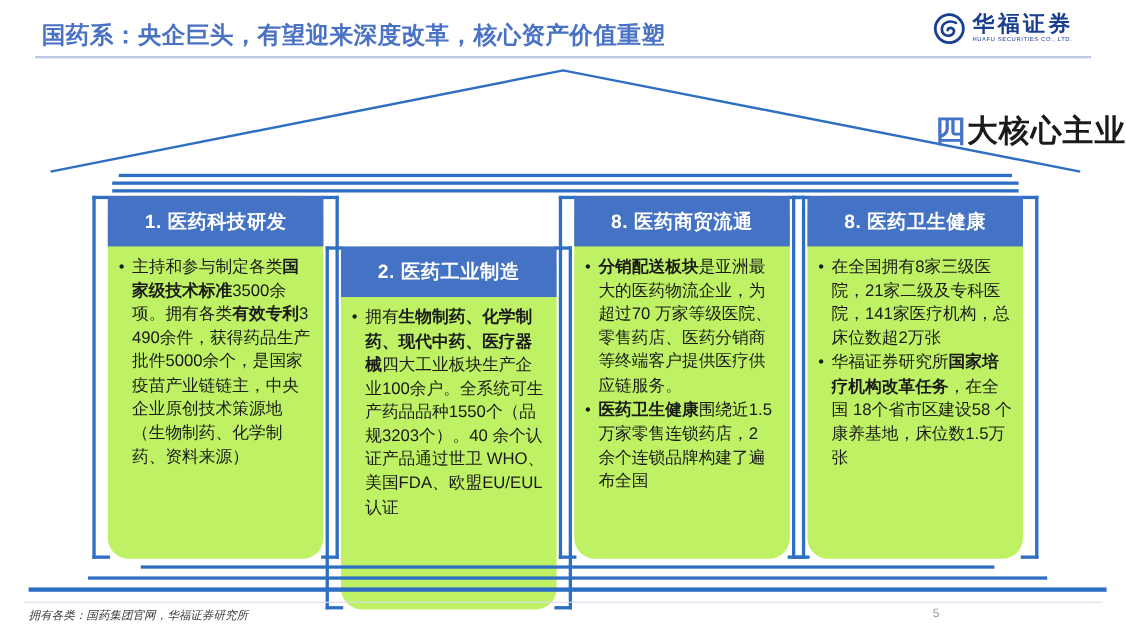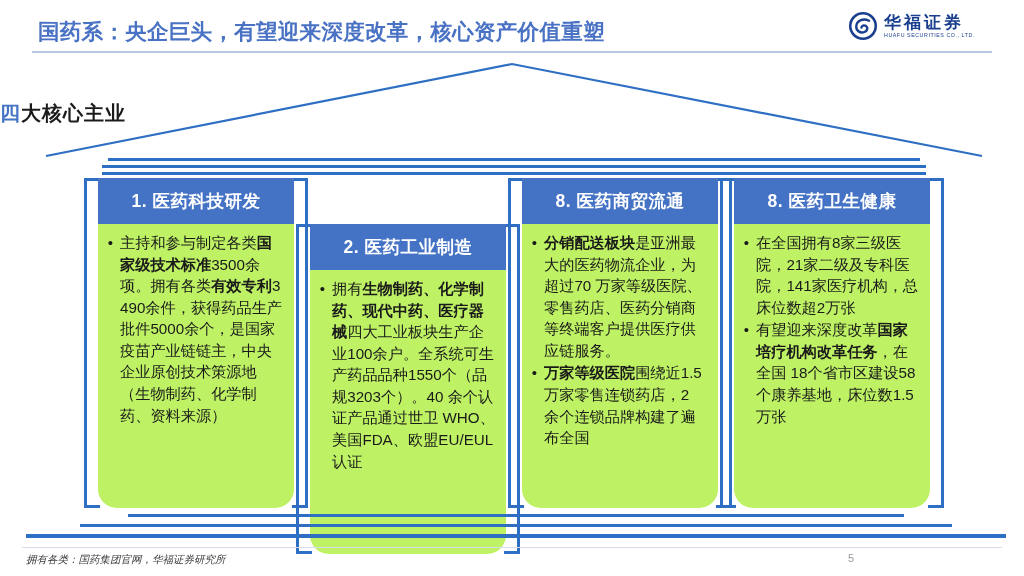--- a/index.html
+++ b/index.html
@@ -31,36 +31,36 @@
     background: #b9c7e4;
   }
   #logo {
     position: absolute; right: 26px; top: 8px;
     width: 150px; height: 36px;
     display: flex; align-items: center; gap: 6px;
   }
   #logo-mark { width: 30px; height: 30px; flex: none; }
   #logo-text { display: flex; flex-direction: column; justify-content: center; }
   #logo-cn {
-    font-size: 17px; font-weight: bold; color: #1a3f8f;
+    font-size: 20px; font-weight: bold; color: #1a3f8f;
     letter-spacing: 3px; line-height: 1.05; white-space: nowrap;
   }
   #logo-en {
     font-size: 5.2px; color: #1a3f8f; letter-spacing: 0.55px;
     line-height: 1.2; white-space: nowrap; transform: scaleX(1.02);
     transform-origin: left center;
   }
 
   
   #roof { position: absolute; left: 0; top: 56px; width: 1024px; height: 105px; }
 
   #gable-title {
     position: absolute; left: 0; top: 100px; width: 1024px;
-    text-align: left;
-    font-size: 20px; font-weight: bold; color: #1a1a1a;
+    text-align: right;
+    font-size: 28px; font-weight: bold; color: #1a1a1a;
     letter-spacing: 1px; white-space: nowrap;
   }
   #gable-title .hl { color: #4472c4; }
 
   
   .beam { position: absolute; background: #2e6fc4; }
   #beam-a { left: 108px; top: 158px; width: 812px; height: 2.5px; }
   #beam-b { left: 102px; top: 165px; width: 824px; height: 2.5px; }
   #beam-c { left: 102px; top: 172px; width: 824px; height: 2.5px; }
 
@@ -227,21 +227,21 @@
       </div>
       <div class="card">
         <div class="card-header">8. 医药商贸流通</div>
         <div class="card-body">
             <div class="bullet">
               <span class="dot">•</span>
               <span class="txt"><b>分销配送板块</b><span>是亚洲最大的医药物流企业，为超过70 万家等级医院、零售药店、医药分销商等终端客户提供医疗供应链服务。</span></span>
             </div>
             <div class="bullet">
               <span class="dot">•</span>
-              <span class="txt"><b>万家等级医院</b><span>围绕近1.5 万家零售连锁药店，2 余个连锁品牌构建了遍布全国</span></span>
+              <span class="txt"><b>医药卫生健康</b><span>围绕近1.5 万家零售连锁药店，2 余个连锁品牌构建了遍布全国</span></span>
             </div>
           </div>
       </div>
     </div>
 
     <div class="pillar" style="left:720px; width:224px;">
       <div class="bracket">
         <span class="b-left"></span>
           <span class="b-right"></span>
         <span class="b-tl"></span>
@@ -251,21 +251,21 @@
       </div>
       <div class="card">
         <div class="card-header">8. 医药卫生健康</div>
         <div class="card-body">
             <div class="bullet">
               <span class="dot">•</span>
               <span class="txt"><span>在全国拥有8家三级医院，21家二级及专科医院，141家医疗机构，总床位数超2万张</span></span>
             </div>
             <div class="bullet">
               <span class="dot">•</span>
-              <span class="txt"><span>有望迎来深度改革</span><b>国家培疗机构改革任务</b><span>，在全国 18个省市区建设58 个康养基地，床位数1.5万张</span></span>
+              <span class="txt"><span>华福证券研究所</span><b>国家培疗机构改革任务</b><span>，在全国 18个省市区建设58 个康养基地，床位数1.5万张</span></span>
             </div>
           </div>
       </div>
     </div>
 
   </div>
 
   <div id="base">
     <div id="floor-a"></div>
     <div id="floor-b"></div>

